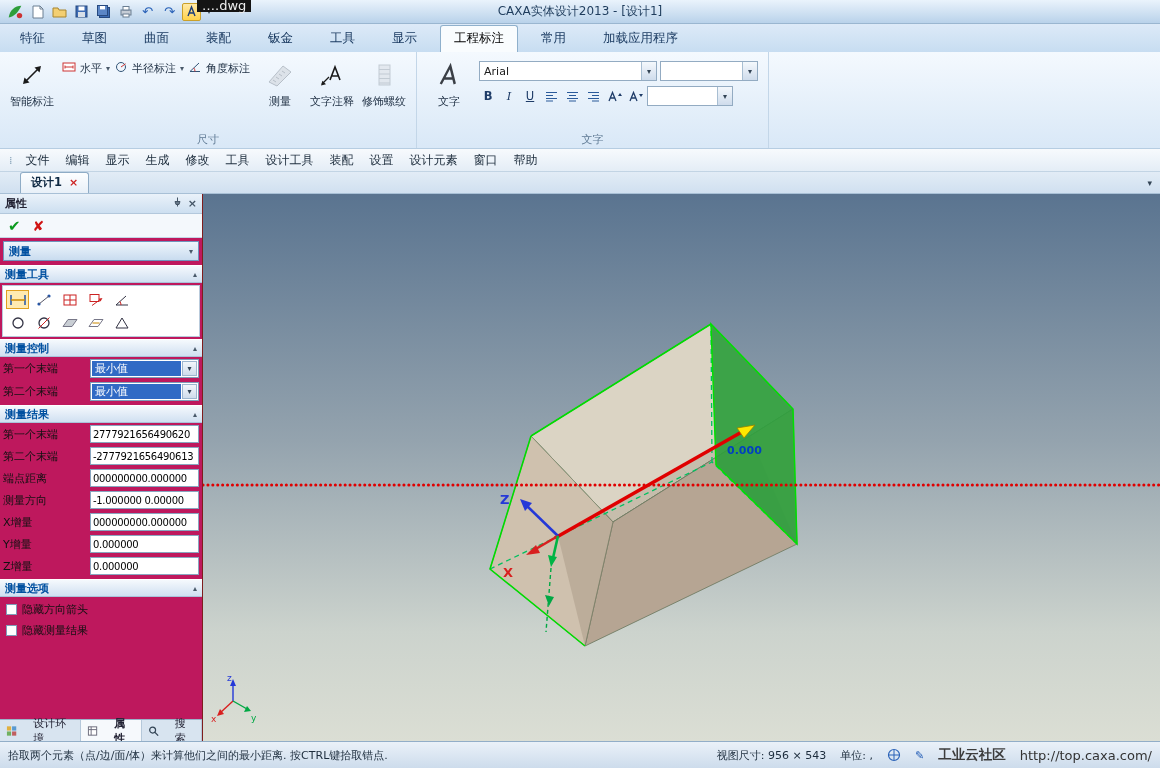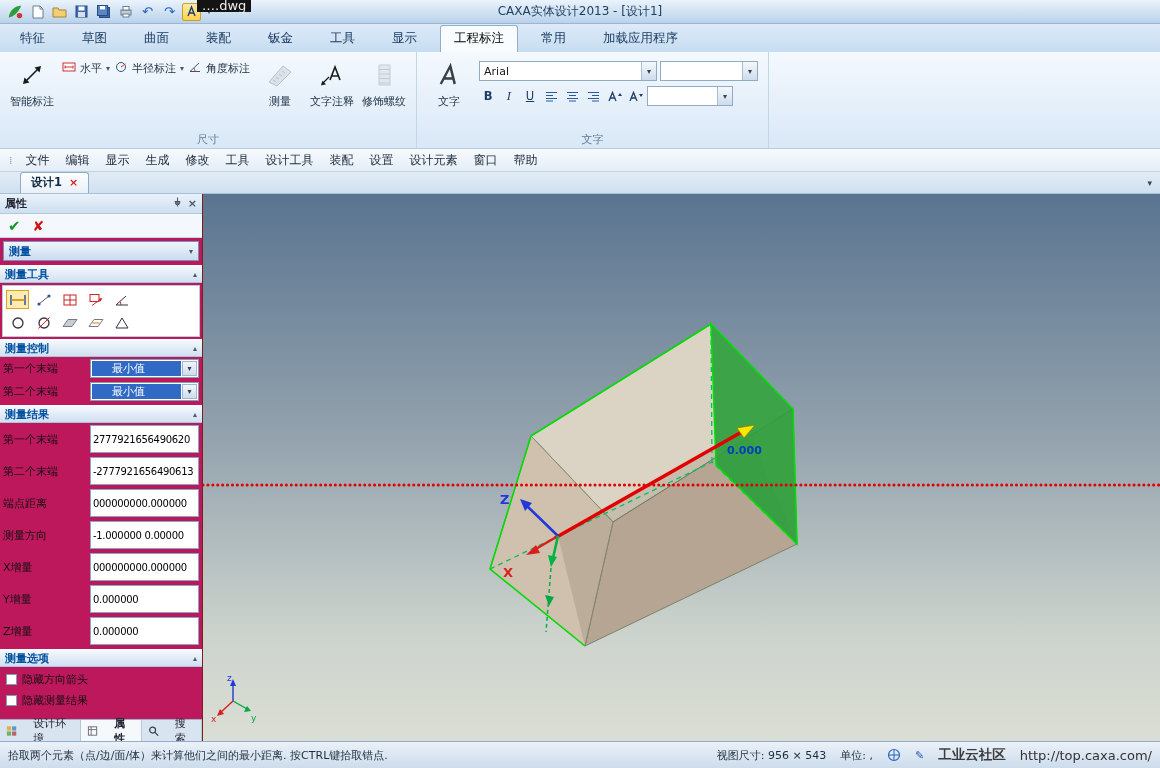--- a/index.html
+++ b/index.html
@@ -64,23 +64,23 @@
 .mode-combo{height:20px;margin:3px 3px 2px;border:1px solid #6f94bd;background:linear-gradient(#eef5fc,#c9dcef);display:flex;align-items:center;padding:0 5px;font-size:11px;font-weight:bold;color:#0050a0;}
 .mode-combo .caret{margin-left:auto;}
 .sec-h{height:18px;margin-top:2px;display:flex;align-items:center;justify-content:space-between;padding:0 5px;background:linear-gradient(#f5f9fd,#d0e0f1);border-top:1px solid #fff;border-bottom:1px solid #aac2da;color:#0050a0;font-size:11px;font-weight:bold;}
 .tools{background:#fff;border:1px solid #b9cbdc;margin:2px 2px 0;padding:4px 3px;display:flex;flex-direction:column;gap:4px;}
 .tool-row{display:flex;gap:3px;align-items:center;}
 .tool{width:23px;height:19px;display:flex;align-items:center;justify-content:center;border:1px solid transparent;}
 .tool.selected{border:1px solid #e0a020;background:#ffeab0;}
 .prow{display:flex;align-items:center;padding:2px 3px;gap:3px;}
 .plabel{width:84px;font-size:11px;color:#111;flex:0 0 auto;}
 .pcombo{flex:1;height:19px;border:1px solid #7f9db9;background:#fff;display:flex;align-items:center;}
-.pcombo .sel{flex:1;background:#316ac5;color:#fff;font-size:11px;padding:0 20px;margin:1px;line-height:15px;}
+.pcombo .sel{flex:1;background:#316ac5;color:#fff;font-size:11px;padding:0 3px;margin:1px;line-height:15px;}
 .pcombo .cbtn{width:15px;height:15px;margin-right:1px;background:linear-gradient(#f2f6fb,#cfdcec);border:1px solid #9db6cf;font-size:8px;display:flex;align-items:center;justify-content:center;color:#345;}
-.pinput{flex:1;height:28px;border:1px solid #89a6c0;background:#fff;font-size:10px;padding:0 2px;display:flex;align-items:center;overflow:hidden;white-space:nowrap;letter-spacing:-0.3px;color:#000;}
+.pinput{flex:1;height:18px;border:1px solid #89a6c0;background:#fff;font-size:10px;padding:0 2px;display:flex;align-items:center;overflow:hidden;white-space:nowrap;letter-spacing:-0.3px;color:#000;}
 .opts{padding:2px 4px;}
 .chk{display:flex;align-items:center;gap:5px;font-size:11px;padding:3px 2px;color:#111;}
 .chk .box{width:11px;height:11px;border:1px solid #7f9db9;background:#fff;flex:0 0 auto;}
 .panel-fill{flex:1;}
 .btabs{height:22px;display:flex;border-top:1px solid #9ab2c8;background:#d8e4f0;flex:0 0 auto;}
 .btab{display:flex;align-items:center;gap:16px;padding:0 6px;font-size:11px;border-right:1px solid #b5c8da;color:#223;}
 .btab.active{background:#f6f9fc;font-weight:bold;}
 
 
 .viewport{flex:1;position:relative;overflow:hidden;}

